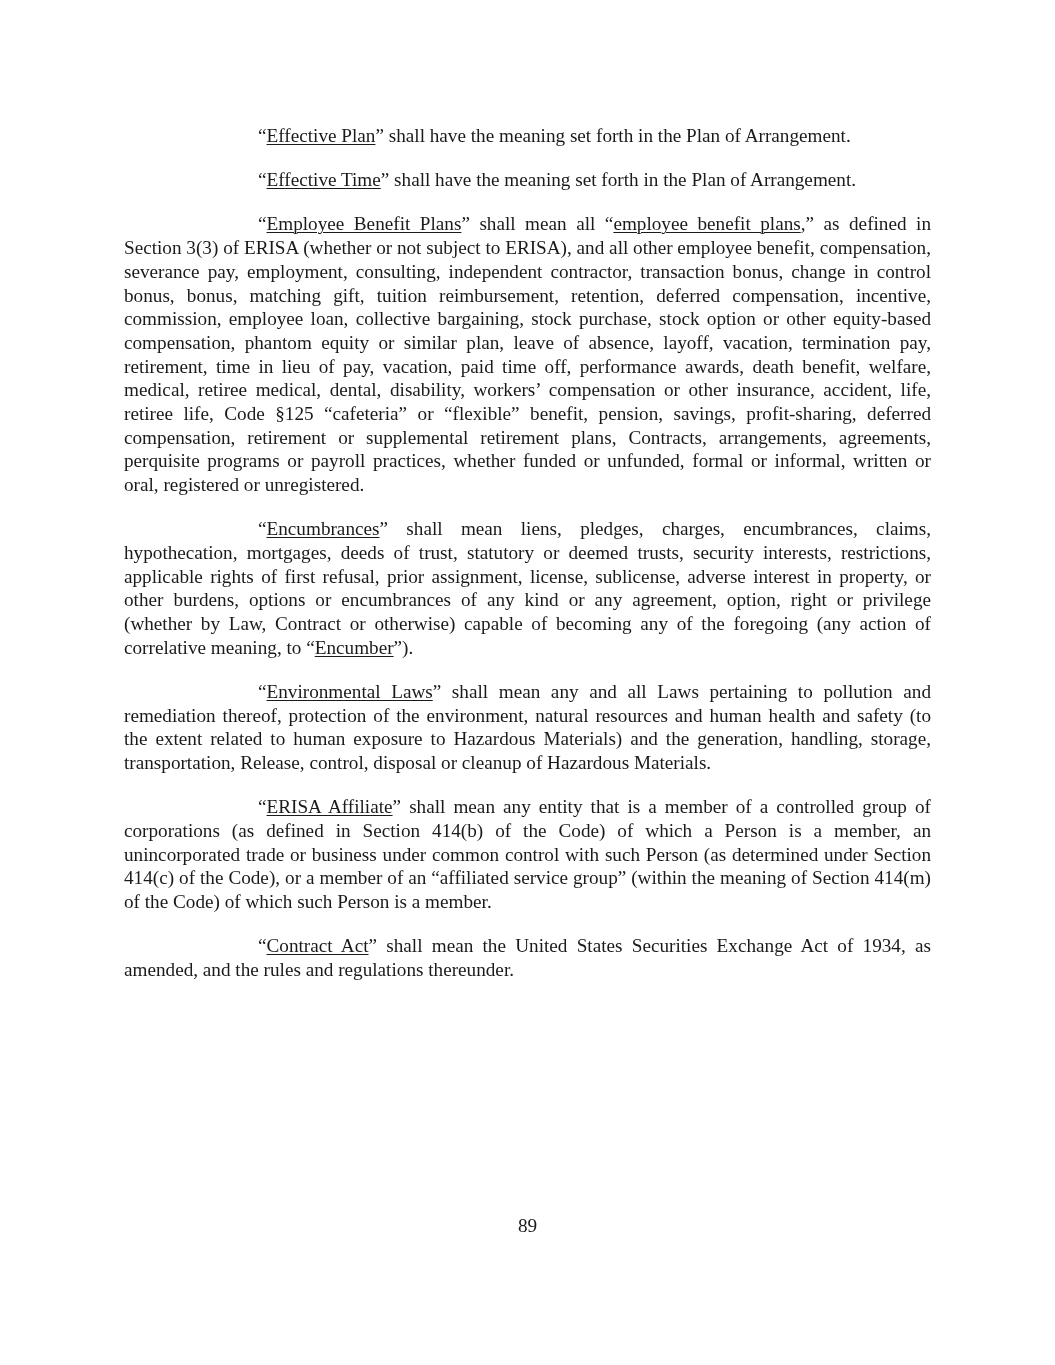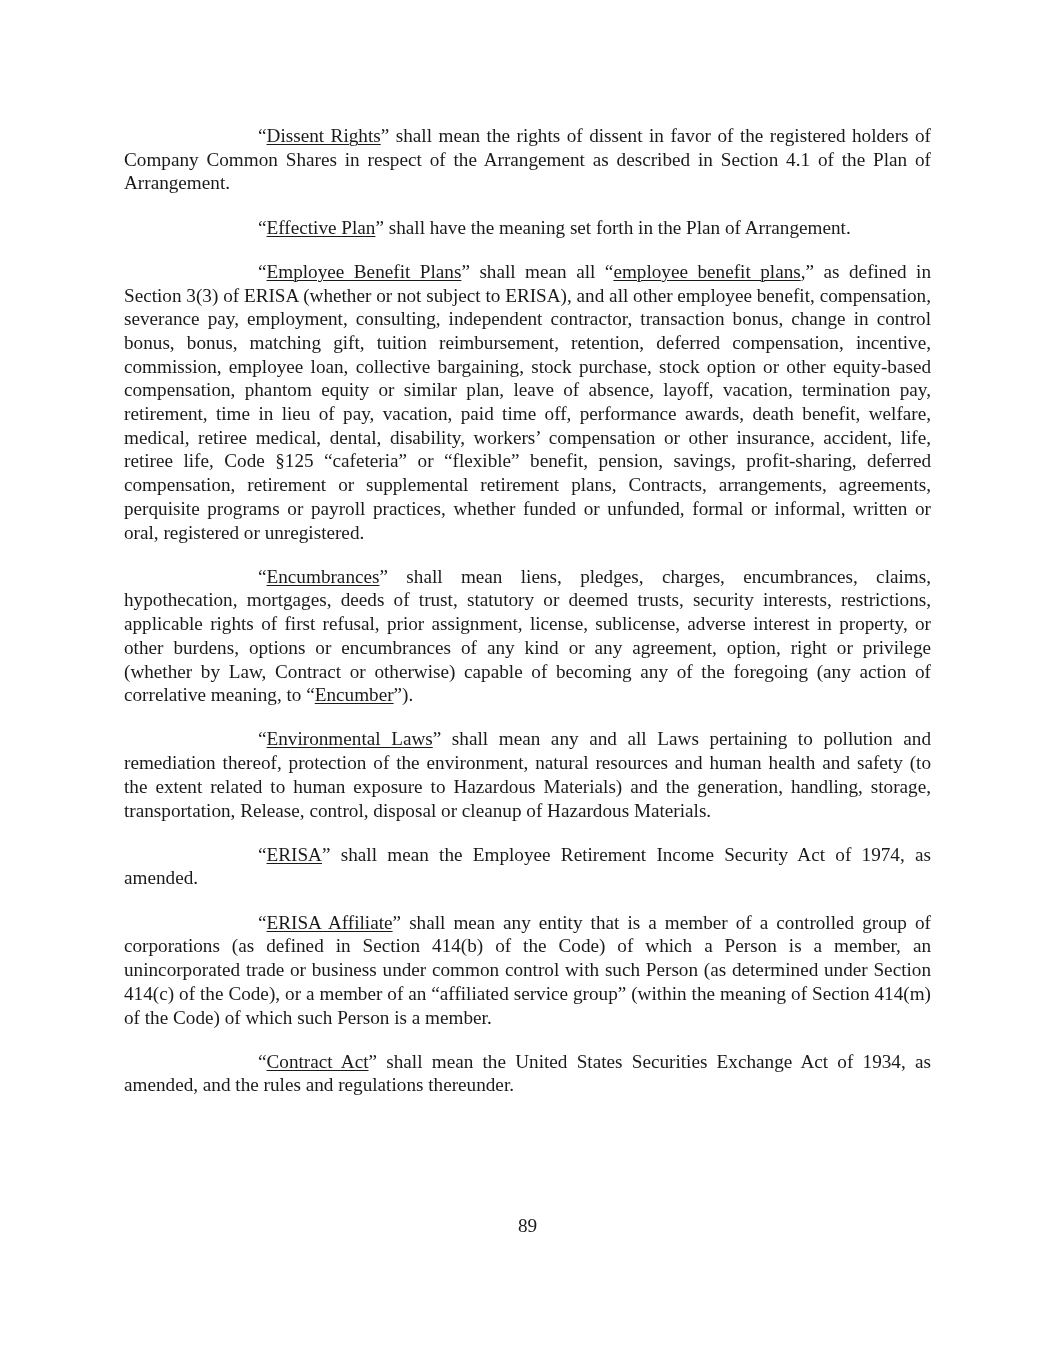--- a/index.html
+++ b/index.html
@@ -12,32 +12,31 @@
   .para { margin: 0 0 20.5px 0; text-align: justify; text-indent: 134px; }
   .para.short { text-align: left; }
   .u { text-decoration: underline; text-underline-offset: 2px; text-decoration-thickness: 1px; }
   .pn { position: absolute; left: 0; width: 1055px; top: 1215px; text-align: center;
     font-family: "Liberation Serif", serif; font-size: 19.2px; color: #1a1a1a; }
 </style>
 </head>
 <body>
 
 <div class="page">
-  <p class="para"><span>“</span><span class="u">Dissent Rights</span><span>” shall mean the rights of dissent in favor of the registered holders of Company Common Shares in respect of the Arrangement as described in Section 4.1 of the Plan of Arrangement.</span></p>
 
 
   <p class="para short"><span>“</span><span class="u">Effective Plan</span><span>” shall have the meaning set forth in the Plan of Arrangement.</span></p>
 
+  <p class="para short"><span>“</span><span class="u">Effective Time</span><span>” shall have the meaning set forth in the Plan of Arrangement.</span></p>
 
   <p class="para"><span>“</span><span class="u">Employee Benefit Plans</span><span>” shall mean all “</span><span class="u">employee benefit plans</span><span>,” as defined in Section 3(3) of ERISA (whether or not subject to ERISA), and all other employee benefit, compensation, severance pay, employment, consulting, independent contractor, transaction bonus, change in control bonus, bonus, matching gift, tuition reimbursement, retention, deferred compensation, incentive, commission, employee loan, collective bargaining, stock purchase, stock option or other equity-based compensation, phantom equity or similar plan, leave of absence, layoff, vacation, termination pay, retirement, time in lieu of pay, vacation, paid time off, performance awards, death benefit, welfare, medical, retiree medical, dental, disability, workers’ compensation or other insurance, accident, life, retiree life, Code §125 “cafeteria” or “flexible” benefit, pension, savings, profit-sharing, deferred compensation, retirement or supplemental retirement plans, Contracts, arrangements, agreements, perquisite programs or payroll practices, whether funded or unfunded, formal or informal, written or oral, registered or unregistered.</span></p>
 
   <p class="para"><span>“</span><span class="u">Encumbrances</span><span>” shall mean liens, pledges, charges, encumbrances, claims, hypothecation, mortgages, deeds of trust, statutory or deemed trusts, security interests, restrictions, applicable rights of first refusal, prior assignment, license, sublicense, adverse interest in property, or other burdens, options or encumbrances of any kind or any agreement, option, right or privilege (whether by Law, Contract or otherwise) capable of becoming any of the foregoing (any action of correlative meaning, to “</span><span class="u">Encumber</span><span>”).</span></p>
 
   <p class="para"><span>“</span><span class="u">Environmental Laws</span><span>” shall mean any and all Laws pertaining to pollution and remediation thereof, protection of the environment, natural resources and human health and safety (to the extent related to human exposure to Hazardous Materials) and the generation, handling, storage, transportation, Release, control, disposal or cleanup of Hazardous Materials.</span></p>
 
-  <p class="para"><span>“</span><span class="u">ERISA</span><span>” shall mean the Employee Retirement Income Security Act of 1974, as amended.</span></p>
 
   <p class="para"><span>“</span><span class="u">ERISA Affiliate</span><span>” shall mean any entity that is a member of a controlled group of corporations (as defined in Section 414(b) of the Code) of which a Person is a member, an unincorporated trade or business under common control with such Person (as determined under Section 414(c) of the Code), or a member of an “affiliated service group” (within the meaning of Section 414(m) of the Code) of which such Person is a member.</span></p>
 
   <p class="para"><span>“</span><span class="u">Contract Act</span><span>” shall mean the United States Securities Exchange Act of 1934, as amended, and the rules and regulations thereunder.</span></p>
 </div>
 
 <div class="pn">89</div>
 
 </body></html>

